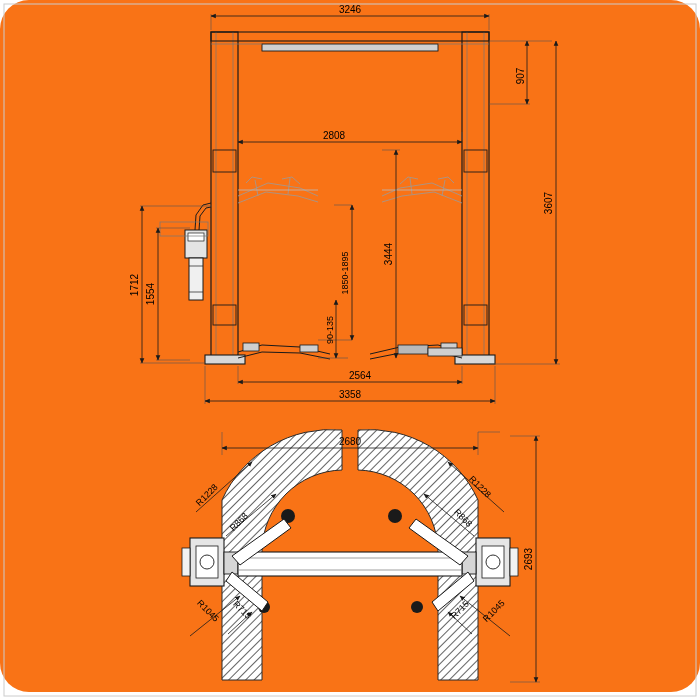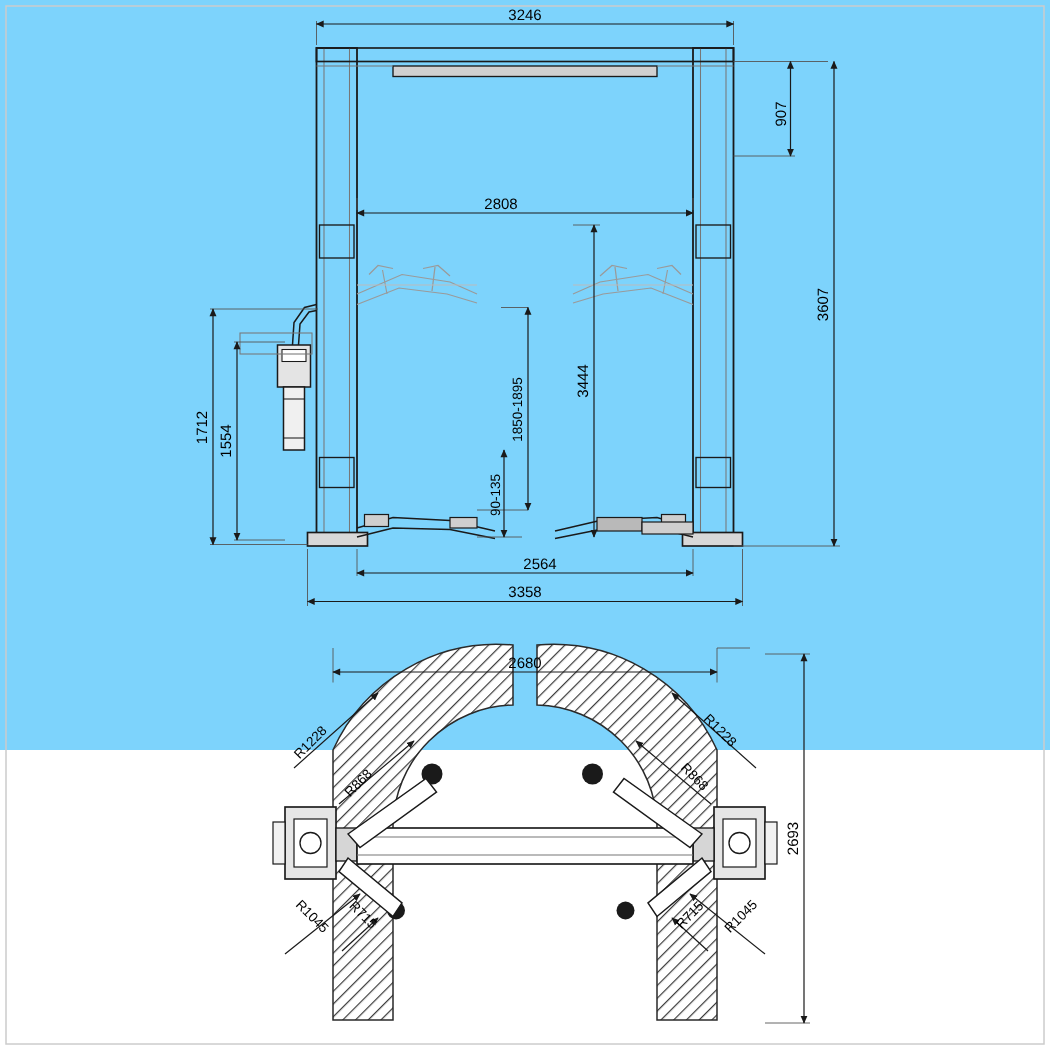--- a/index.html
+++ b/index.html
@@ -10,22 +10,23 @@
   body {
     width: 700px;
     height: 700px;
     font-family: "Liberation Sans", sans-serif;
     color: #000000;
     overflow: hidden;
   }
   #stage {
     position: relative;
     width: 700px;
-    height: 500px;
-    background: #7dd3fc;
+    height: 692px;
+    background: #f97316;
+    border-radius: 29px;
   }
   svg#drawing {
     position: absolute;
     left: 0;
     top: 0;
     width: 700px;
     height: 700px;
     display: block;
   }
   .dim-text {

